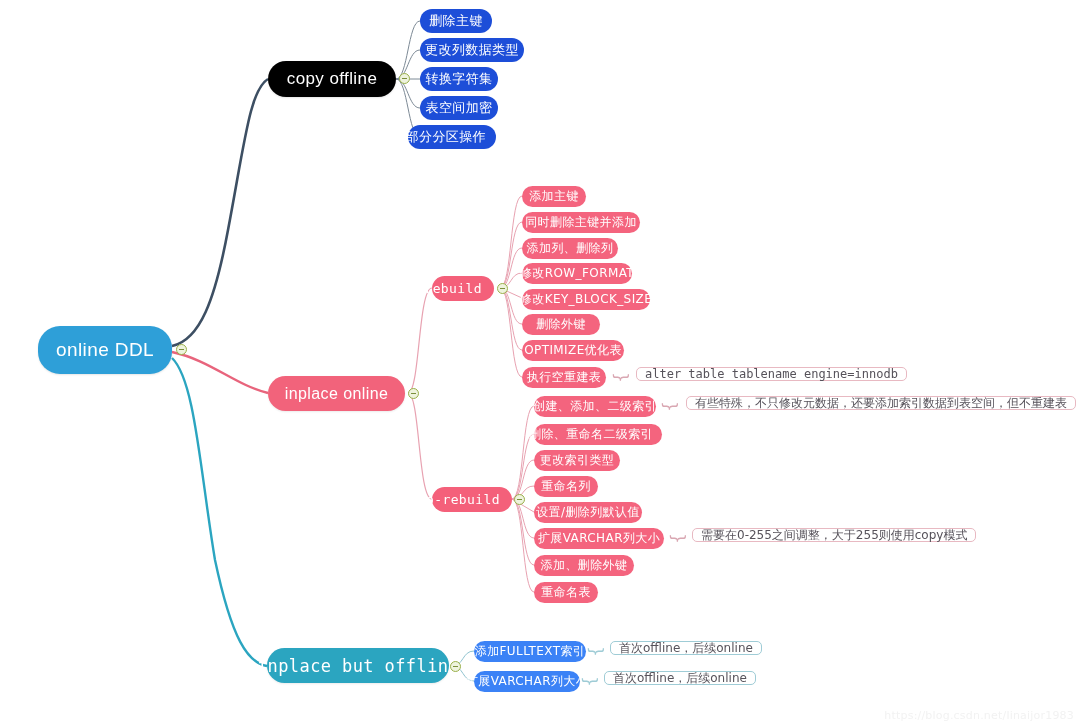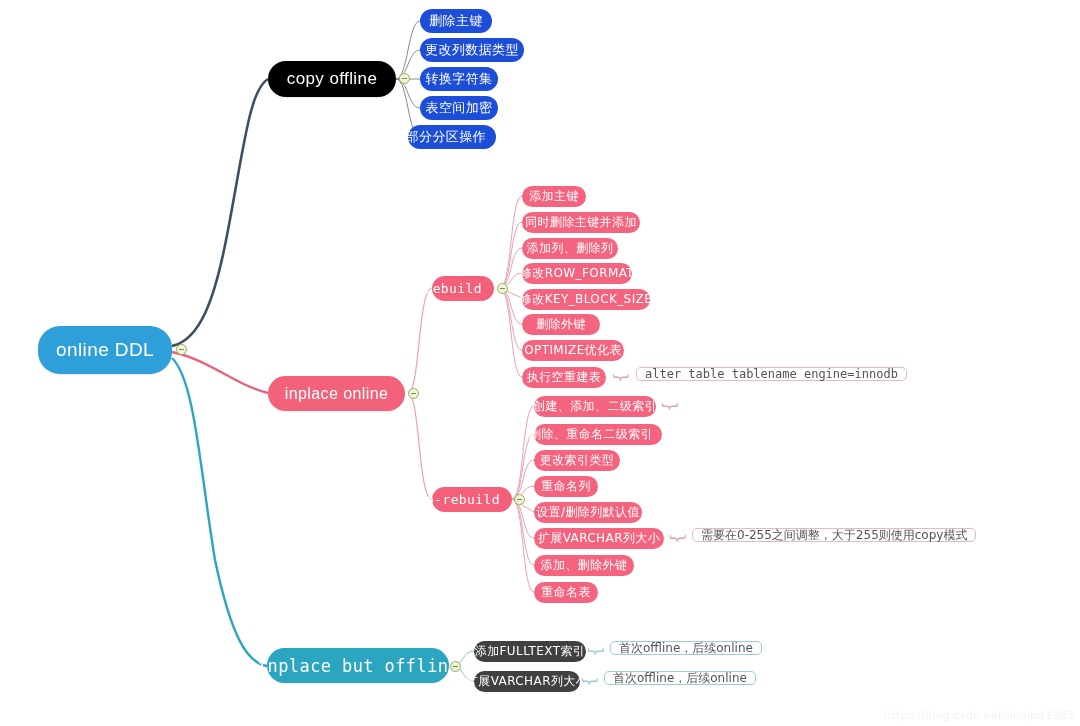--- a/index.html
+++ b/index.html
@@ -85,21 +85,21 @@
   .n-teal{
     background:#2ba5c0;
     border-radius:18px;
     font-size:17px;
     height:35px;
     padding:0 20px;
     font-family:"DejaVu Sans Mono","Liberation Mono",monospace;
     box-shadow:0 1px 2px rgba(0,0,0,.08);
   }
   .n-teal2{
-    background:#404040;
+    background:#3b82f6;
     border-radius:11px;
     font-size:12px;
     height:21px;
     padding:0 9px;
     font-family:"DejaVu Sans","Liberation Sans",sans-serif;
   }
 
   
   .note{
     position:absolute;
@@ -276,20 +276,23 @@
 
   <div class="node n-pink2" style="left:432px;top:487px;width:80px;">
     <span>no-rebuild</span>
   </div>
   <div class="toggle" style="left:514px;top:494px;"></div>
 
   <div class="node n-pink3" style="left:534px;top:396px;width:122px;">
     <span>创建、添加、二级索引</span>
   </div>
   <div class="brace" style="left:664px;top:398px;">}</div>
+  <div class="note" style="left:686px;top:396px;">
+    <span>有些特殊，不只修改元数据，还要添加索引数据到表空间，但不重建表</span>
+  </div>
 
   <div class="node n-pink3" style="left:534px;top:424px;width:128px;justify-content:flex-end;">
     <span>删除、重命名二级索引</span>
   </div>
   <div class="node n-pink3" style="left:534px;top:450px;width:86px;">
     <span>更改索引类型</span>
   </div>
   <div class="node n-pink3" style="left:534px;top:476px;width:64px;">
     <span>重命名列</span>
   </div>

